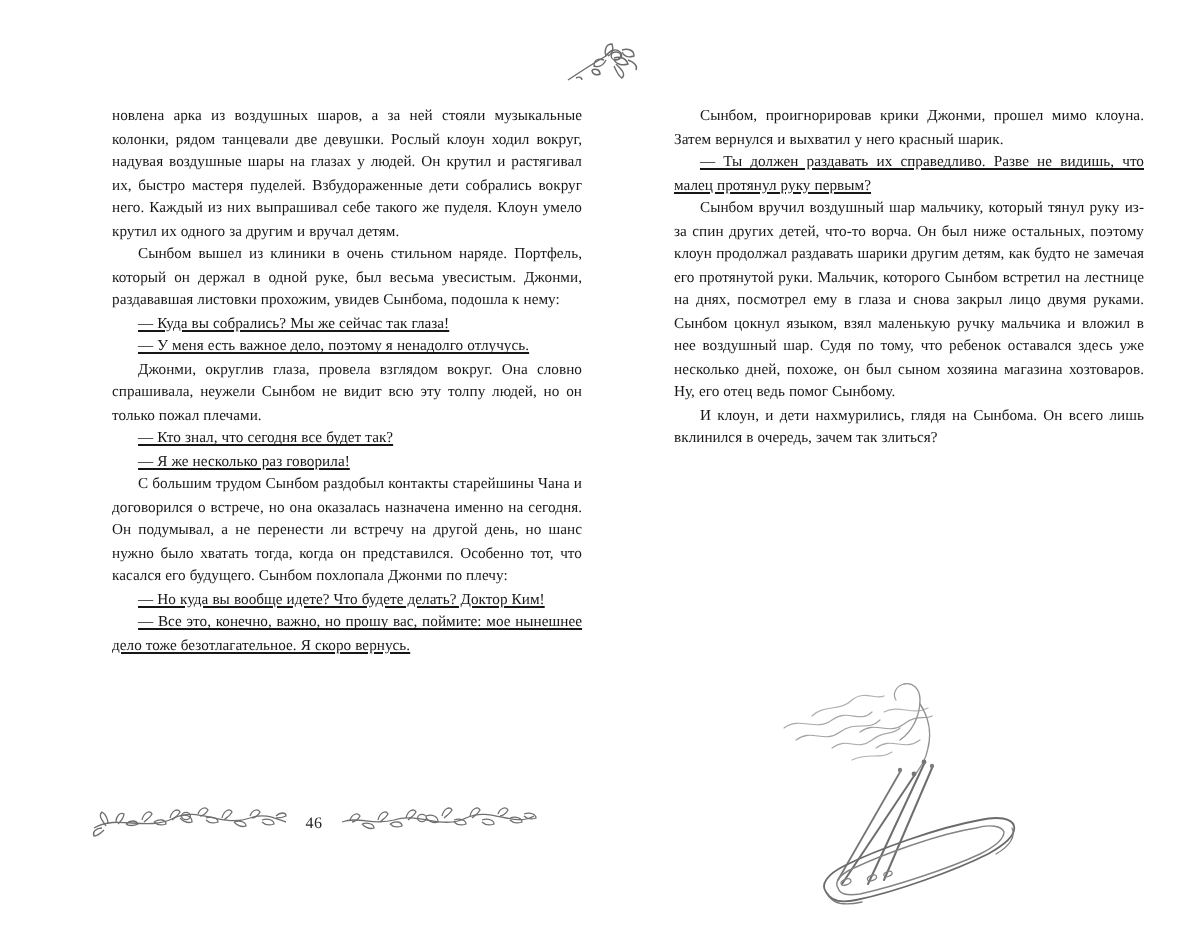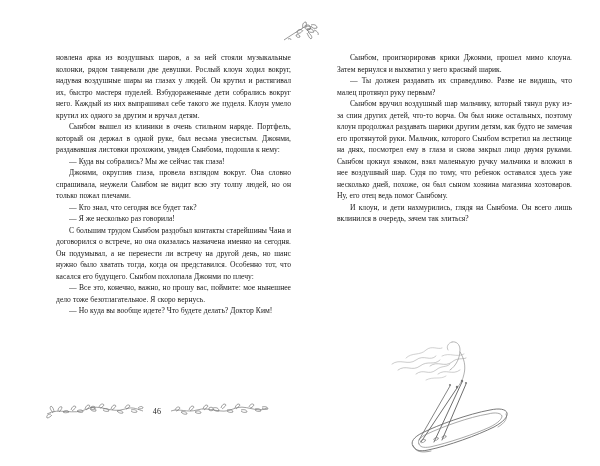--- a/index.html
+++ b/index.html
@@ -57,20 +57,21 @@
     text-align: justify;
     text-indent: 13px;
     hyphens: auto;
     -webkit-hyphens: auto;
     letter-spacing: 0.02px;
     word-spacing: 0.1px;
     color: #171717;
   }
   .column p.dialogue {
     text-indent: 13px;
+    text-decoration: underline;
   }
   .column p.cont {
     text-indent: 0;
   }
 
   
   .footer {
     position: absolute;
     left: 37px;
     top: 398px;
@@ -121,26 +122,27 @@
       <path d="M36 11 C39 12, 41 14, 40 16"></path>
     </svg>
   </div>
 
   <div class="columns">
 
     <div class="column">
       <p class="cont">новлена арка из воздушных шаров, а за ней стояли музыкальные колонки, рядом танцевали две девушки. Рослый клоун ходил вокруг, надувая воздушные шары на глазах у людей. Он крутил и растягивал их, быстро мастеря пуделей. Взбудораженные дети собрались вокруг него. Каждый из них выпрашивал себе такого же пуделя. Клоун умело крутил их одного за другим и вручал детям.</p>
       <p>Сынбом вышел из клиники в очень стильном наряде. Портфель, который он держал в одной руке, был весьма увесистым. Джонми, раздававшая листовки прохожим, увидев Сынбома, подошла к нему:</p>
       <p class="dialogue">— Куда вы собрались? Мы же сейчас так глаза!</p>
+      <p class="dialogue">— У меня есть важное дело, поэтому я ненадолго отлучусь.</p>
       <p>Джонми, округлив глаза, провела взглядом вокруг. Она словно спрашивала, неужели Сынбом не видит всю эту толпу людей, но он только пожал плечами.</p>
       <p class="dialogue">— Кто знал, что сегодня все будет так?</p>
       <p class="dialogue">— Я же несколько раз говорила!</p>
       <p>С большим трудом Сынбом раздобыл контакты старейшины Чана и договорился о встрече, но она оказалась назначена именно на сегодня. Он подумывал, а не перенести ли встречу на другой день, но шанс нужно было хватать тогда, когда он представился. Особенно тот, что касался его будущего. Сынбом похлопала Джонми по плечу:</p>
+      <p class="dialogue">— Но куда вы вообще идете? Что будете делать? Доктор Ким!</p>
       <p class="dialogue">— Все это, конечно, важно, но прошу вас, поймите: мое нынешнее дело тоже безотлагательное. Я скоро вернусь.</p>
-      <p class="dialogue">— Но куда вы вообще идете? Что будете делать? Доктор Ким!</p>
     </div>
 
     <div class="column">
       <p>Сынбом, проигнорировав крики Джонми, прошел мимо клоуна. Затем вернулся и выхватил у него красный шарик.</p>
       <p class="dialogue">— Ты должен раздавать их справедливо. Разве не видишь, что малец протянул руку первым?</p>
       <p>Сынбом вручил воздушный шар мальчику, который тянул руку из-за спин других детей, что-то ворча. Он был ниже остальных, поэтому клоун продолжал раздавать шарики другим детям, как будто не замечая его протянутой руки. Мальчик, которого Сынбом встретил на лестнице на днях, посмотрел ему в глаза и снова закрыл лицо двумя руками. Сынбом цокнул языком, взял маленькую ручку мальчика и вложил в нее воздушный шар. Судя по тому, что ребенок оставался здесь уже несколько дней, похоже, он был сыном хозяина магазина хозтоваров. Ну, его отец ведь помог Сынбому.</p>
       <p>И клоун, и дети нахмурились, глядя на Сынбома. Он всего лишь вклинился в очередь, зачем так злиться?</p>
     </div>
 
   </div>

